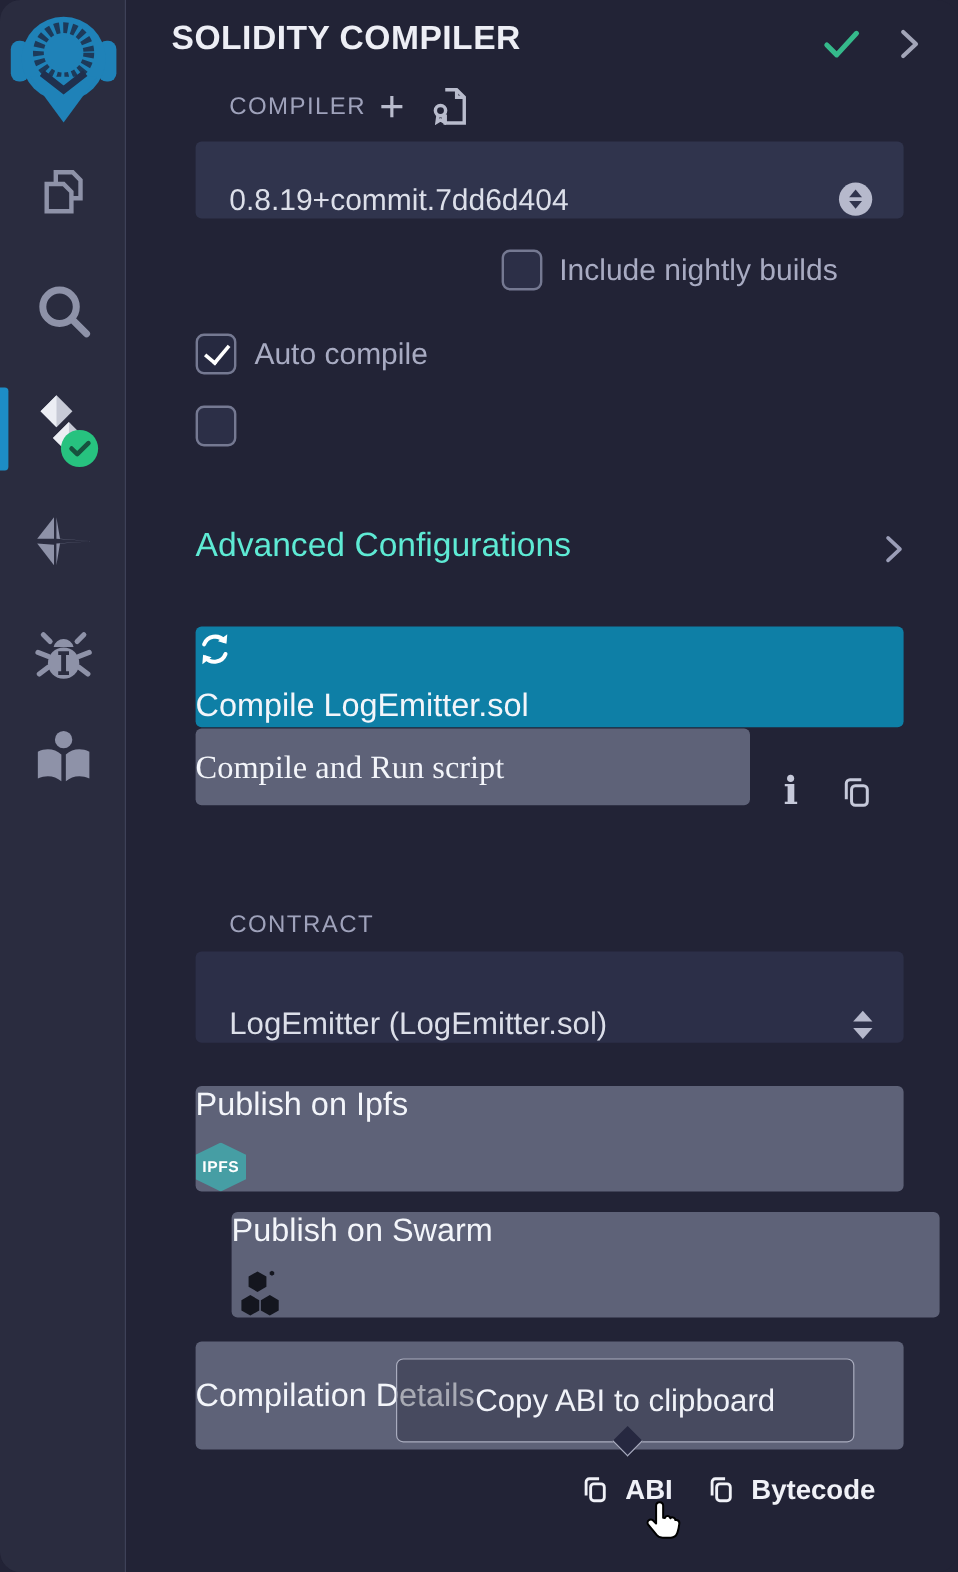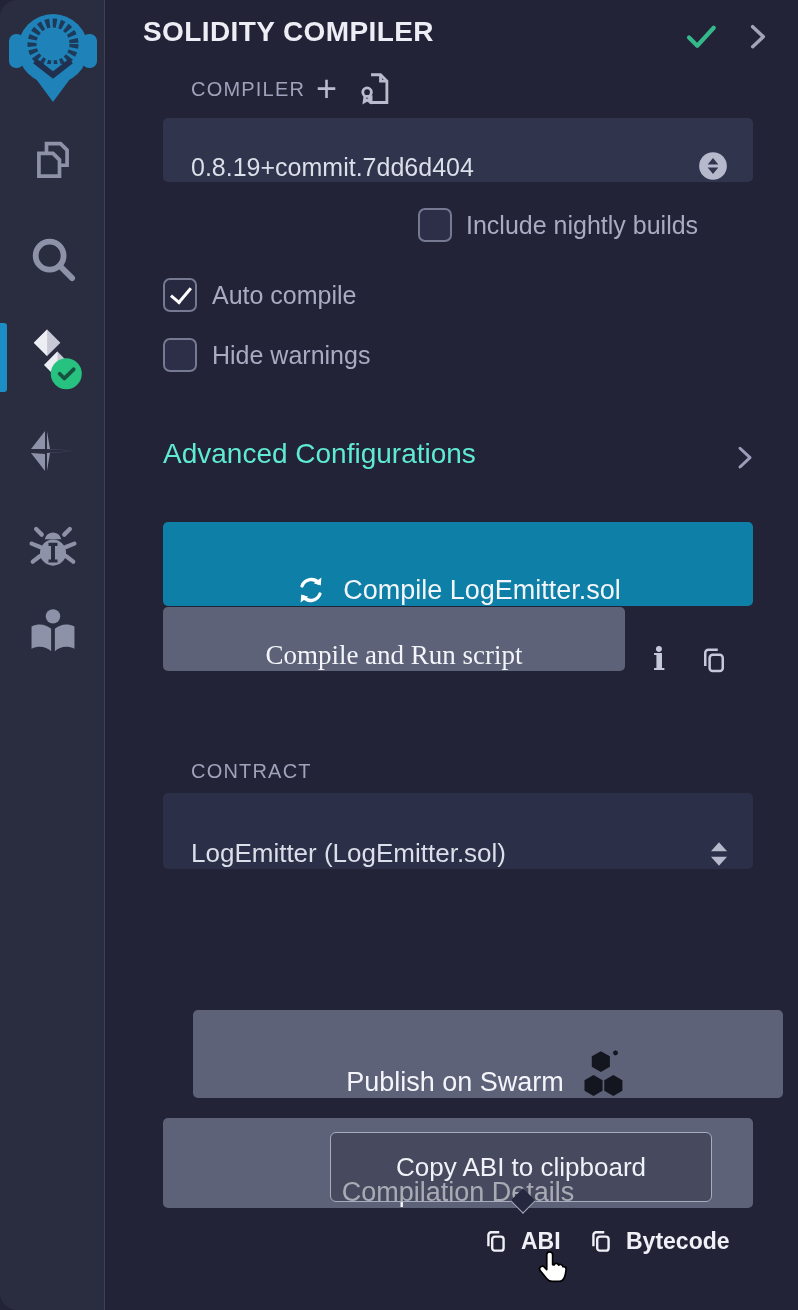--- a/index.html
+++ b/index.html
@@ -21,21 +21,21 @@
        display:flex;align-items:flex-end;cursor:pointer;}
   .sel-text{margin-left:28px;font-size:25px;color:#dcdfe9;}
   .chk{position:absolute;width:34px;height:34px;box-sizing:border-box;background:#2c2f47;
        border:2px solid #757992;border-radius:7px;cursor:pointer;}
   .chk.checked{background:#262940;position:absolute;}
   .chk.checked::after{content:"";position:absolute;left:10px;top:3px;width:9px;height:17px;
        border:solid #fff;border-width:0 3.5px 3.5px 0;transform:rotate(40deg);}
   .chk-label{position:absolute;font-size:25px;color:#a8abc2;}
   .adv{position:absolute;left:163px;top:438px;font-size:28px;color:#5eead4;cursor:pointer;}
   .btn{position:absolute;left:163px;width:590px;border-radius:5px;display:flex;
-       align-items:flex-end;justify-content:center;color:#f3f5fa;font-size:27px;cursor:pointer;gap:16px;}
+       align-items:flex-start;justify-content:center;color:#f3f5fa;font-size:27px;cursor:pointer;gap:16px;flex-direction:column;}
   .btn-blue{background:#0e7fa6;}
   .btn-gray{background:#5e6278;}
   .btn-run{width:462px;}
   .info-i{position:absolute;left:653px;top:640px;font-family:"DejaVu Serif",serif;font-weight:bold;
           font-size:32px;color:#c6c9da;cursor:pointer;}
   .info-i::before{content:"i";}
   .copy-ico{cursor:pointer;}
   .ipfs-badge{width:42px;height:46px;background:#469ea4;display:flex;align-items:center;justify-content:center;
       clip-path:polygon(50% 0,100% 25%,100% 75%,50% 100%,0 75%,0 25%);
       font-size:13px;font-weight:bold;color:#fff;letter-spacing:.5px;}
@@ -155,21 +155,20 @@
     </svg>
   </div>
 
   <div class="chk" style="left:418px;top:208px;"></div>
   <div class="chk-label" style="left:466px;top:211px;">Include nightly builds</div>
 
   <div class="chk checked" style="left:163px;top:278px;"></div>
   <div class="chk-label" style="left:212px;top:281px;">Auto compile</div>
 
   <div class="chk" style="left:163px;top:338px;"></div>
-  <div class="chk-label" style="left:212px;top:341px;">Hide warnings</div>
 
   <div class="adv">Advanced Configurations</div>
   <svg style="position:absolute;left:730px;top:440px;cursor:pointer;" width="30" height="34" viewBox="0 0 24 24" fill="none">
     <path d="M8 5 l8 7.5 L8 20" stroke="#9b9eb8" stroke-width="2.4" stroke-linecap="round" stroke-linejoin="round"></path>
   </svg>
 
   <div class="btn btn-blue" style="top:522px;height:84px;">
     <svg width="32" height="32" viewBox="0 0 24 24">
       <path d="M5.3 9 a7.4 7.4 0 0 1 12.6-2.2" fill="none" stroke="#fff" stroke-width="2.5" stroke-linecap="round"></path>
       <polygon points="19.8,2.6 19.3,8.6 14,7" fill="#fff"></polygon>
@@ -191,20 +190,26 @@
   <div class="section-label" style="left:163px;top:760px;">CONTRACT</div>
 
   <div class="sel" style="top:793px;height:76px;background:#2c2f48;">
     <span class="sel-text" style="font-size:26px;">LogEmitter (LogEmitter.sol)</span>
     <svg style="position:absolute;right:22px;" width="24" height="30" viewBox="0 0 22 28" fill="#b6b9cc">
       <polygon points="11,3 3.5,11.5 18.5,11.5"></polygon>
       <polygon points="11,25 3.5,16.5 18.5,16.5"></polygon>
     </svg>
   </div>
 
+  <div class="btn btn-gray" style="top:905px;height:88px;">
+    <span>Publish on Ipfs</span>
+    <span class="ipfs-badge">
+        <span>IPFS</span>
+      </span>
+  </div>
 
   <div class="btn btn-gray" style="top:1010px;height:88px;margin-left:30px;">
     <span>Publish on Swarm</span>
     <svg width="50" height="50" viewBox="0 0 48 48" fill="#14161f">
       <polygon points="20,3 28.7,8 28.7,18 20,23 11.3,18 11.3,8"></polygon>
       <polygon points="13,26 21.7,31 21.7,41 13,46 4.3,41 4.3,31"></polygon>
       <polygon points="32,26 40.7,31 40.7,41 32,46 23.3,41 23.3,31"></polygon>
       <polygon points="34,4 38,6.3 38,10.9 34,13.2 30,10.9 30,6.3" transform="scale(0.55) translate(28,0)"></polygon>
     </svg>
   </div>

